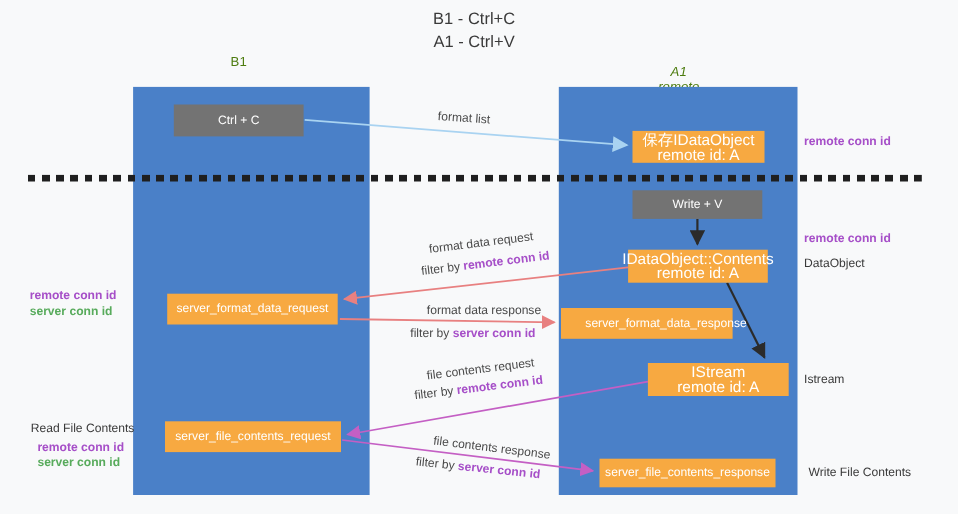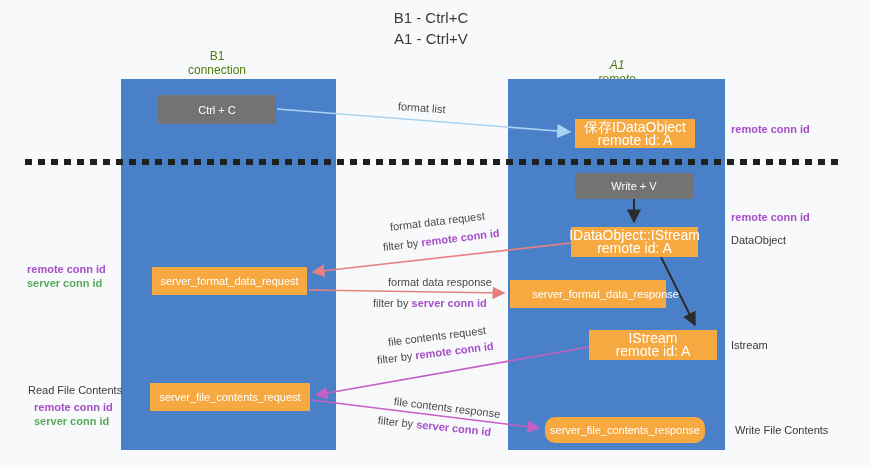--- a/index.html
+++ b/index.html
@@ -49,21 +49,20 @@
 
 <div id="canvas">
 
   <div class="abs title" style="left:331px;top:7px;width:200px;">
     <div>B1 - Ctrl+C</div>
     <div>A1 - Ctrl+V</div>
   </div>
 
   <div class="abs col-header" style="left:157px;top:49px;width:120px;">
     <div>B1</div>
-    <div>connection</div>
   </div>
   <div class="abs col-header" style="left:557px;top:58px;width:120px;font-style:italic;">
     <div>A1</div>
     <div>remote</div>
   </div>
 
   <div class="abs lane" style="left:121px;top:79px;width:215px;height:371px;"></div>
   <div class="abs lane" style="left:508px;top:79px;width:217px;height:371px;"></div>
 
   <svg class="arrows" width="871" height="467" viewBox="0 0 871 467">
@@ -102,21 +101,21 @@
       <div>remote id: A</div>
     </div>
   </div>
 
   <div class="abs node green" style="left:575px;top:173px;width:118px;height:26px;">
     <span>Write + V</span>
   </div>
 
   <div class="abs node orange" style="left:571px;top:227px;width:127px;height:30px;">
     <div class="two-line">
-      <div>IDataObject::IStream</div>
+      <div>IDataObject::Contents</div>
       <div>remote id: A</div>
     </div>
   </div>
 
   <div class="abs node orange" style="left:152px;top:267px;width:155px;height:28px;">
     <span>server_format_data_request</span>
   </div>
 
   <div class="abs node orange" style="left:510px;top:280px;width:156px;height:28px;padding-left:35px;">
     <span>server_format_data_response</span>
@@ -126,21 +125,21 @@
     <div class="two-line">
       <div>IStream</div>
       <div>remote id: A</div>
     </div>
   </div>
 
   <div class="abs node orange" style="left:150px;top:383px;width:160px;height:28px;">
     <span>server_file_contents_request</span>
   </div>
 
-  <div class="abs node orange" style="left:545px;top:417px;width:160px;height:26px;border-radius:10px;">
+  <div class="abs node orange" style="left:545px;top:417px;width:160px;height:26px;">
     <span>server_file_contents_response</span>
   </div>
 
   <div class="abs flabel" style="left:398px;top:100px;transform:rotate(4deg);">
     <span>format list</span>
   </div>
 
   <div class="abs flabel" style="left:390px;top:221px;transform:rotate(-7deg);">
     <span>format data request</span>
   </div>

